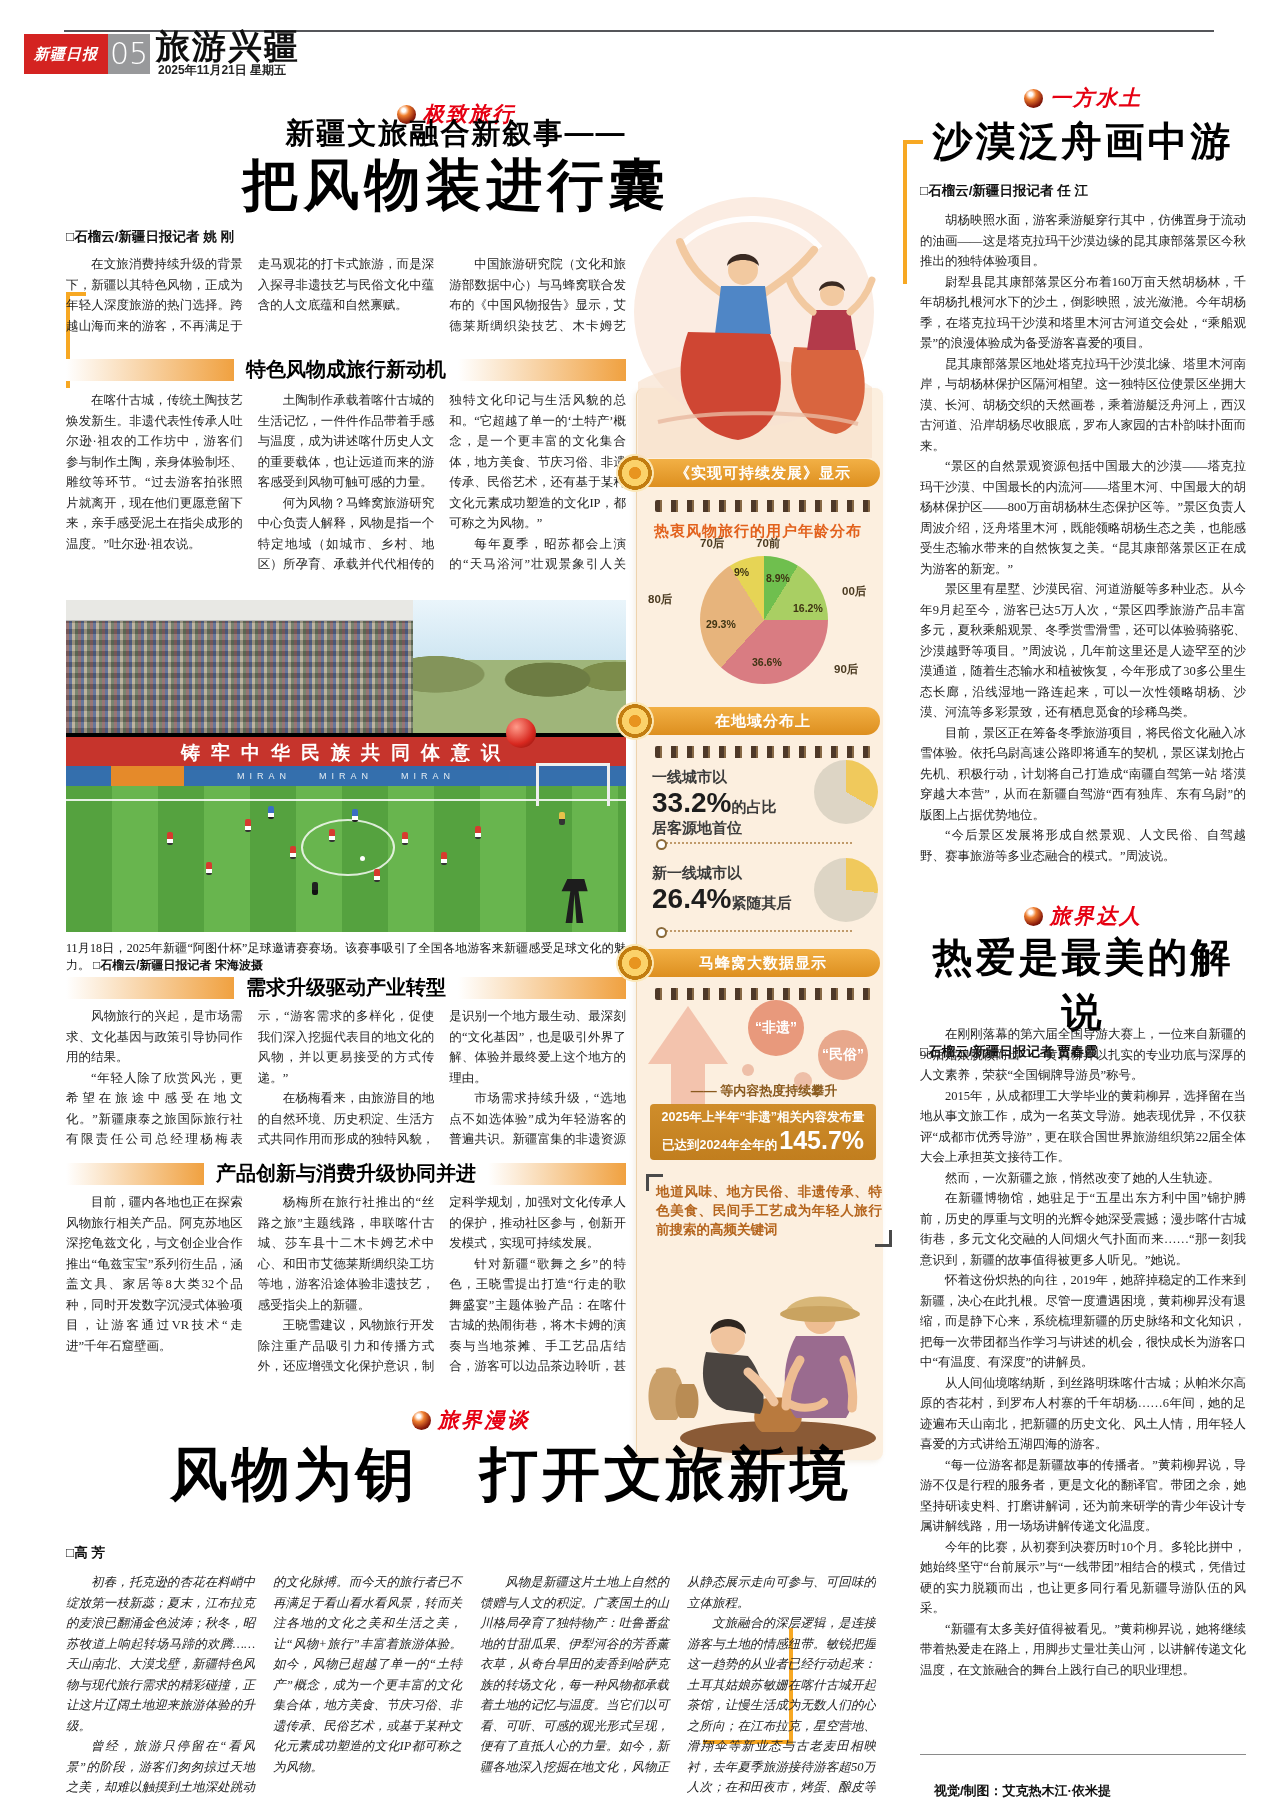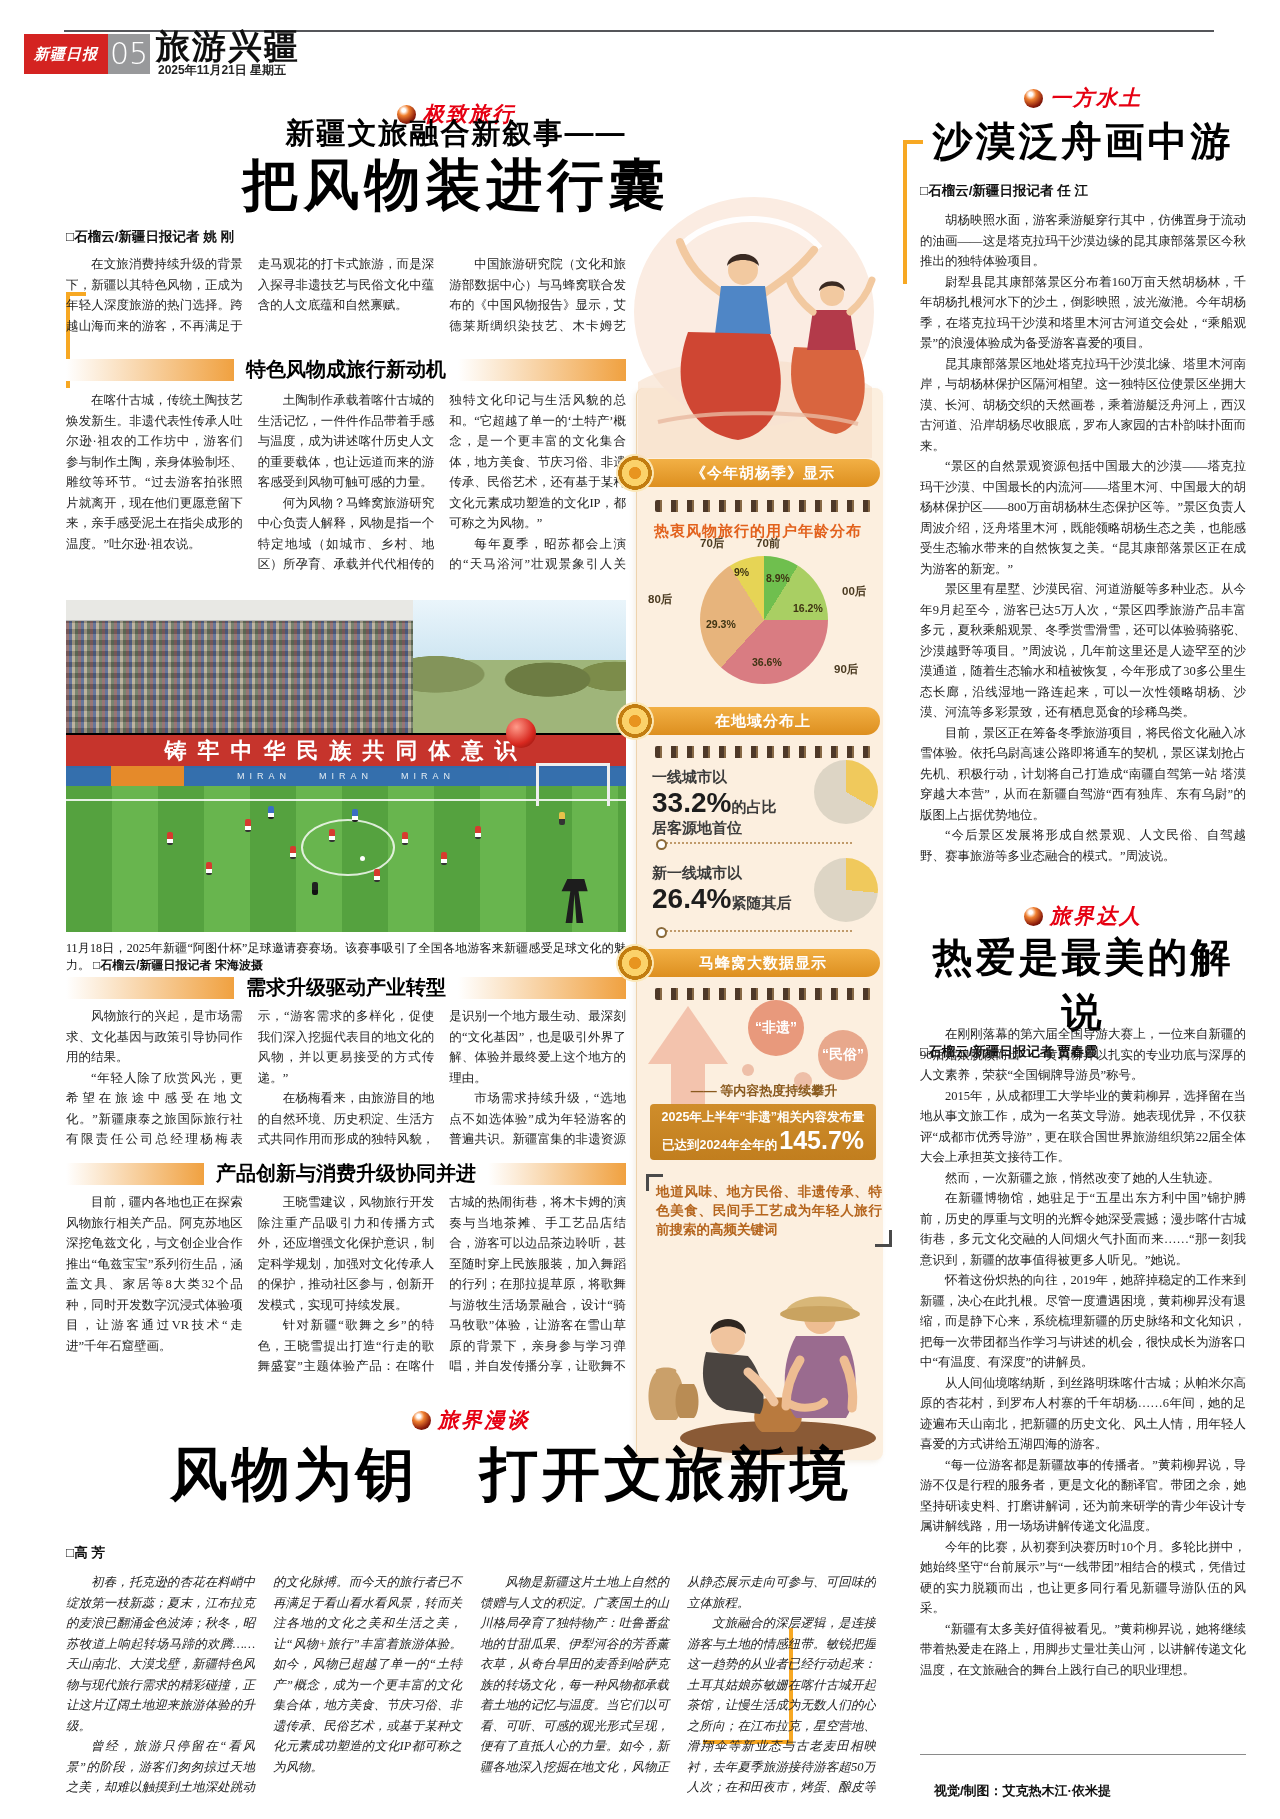--- a/index.html
+++ b/index.html
@@ -50,22 +50,22 @@
       radial-gradient(ellipse 70px 30px at 25% 50%, #7c8c4a 60%, transparent 62%),
       radial-gradient(ellipse 66px 26px at 45% 62%, #5f7040 60%, transparent 62%),
       radial-gradient(ellipse 80px 30px at 66% 52%, #83945a 60%, transparent 62%),
       radial-gradient(ellipse 70px 28px at 86% 60%, #6d7c43 60%, transparent 62%),
       radial-gradient(ellipse 60px 24px at 98% 55%, #7c8c4a 60%, transparent 62%);}
   .ph-stand{position:absolute;left:0;top:0;width:62%;height:40%;
      background-image:
       repeating-linear-gradient(0deg, rgba(0,0,0,.18) 0 5px, rgba(255,255,255,.08) 5px 11px),
       repeating-linear-gradient(90deg, #8f6a6a 0 3px, #5a6a92 3px 6px, #b7ad97 6px 9px, #6e7a64 9px 12px);}
   .ph-roof{position:absolute;left:0;top:0;width:62%;height:6%;background:#e8e8e4;border-bottom:1px solid #bbb;}
-  .ph-banner{position:absolute;left:0;top:40%;width:100%;height:10%;background:#c6342c;border-top:2px solid #000000;
-     color:#fff;font-weight:900;font-size:22px;letter-spacing:11px;display:flex;align-items:center;justify-content:center;font-family:Liberation Serif, serif;}
+  .ph-banner{position:absolute;left:0;top:40%;width:100%;height:10%;background:#c6342c;border-top:4px solid #000000;
+     color:#fff;font-weight:900;font-size:19px;letter-spacing:11px;display:flex;align-items:center;justify-content:center;font-family:Liberation Serif, serif;}
   .ph-ball{position:absolute;right:16%;top:35.5%;width:30px;height:30px;border-radius:50%;
      background:radial-gradient(circle at 35% 30%, #ff9b8a, #d8281f 60%, #7e0f0a);}
   .ph-hoard{position:absolute;left:0;top:50%;width:100%;height:6%;background:#2f6cb0;color:#e9f1fa;
      font-family:"Liberation Sans",sans-serif;font-size:9px;letter-spacing:5px;line-height:20px;text-align:center;opacity:.95;}
   .ph-hoard-org{position:absolute;left:8%;top:50%;width:13%;height:6%;background:#e58a2a;}
   .ph-pitch{position:absolute;left:0;top:56%;width:100%;height:44%;
      background:repeating-linear-gradient(90deg,#55a23f 0 46px,#68b54e 46px 92px);}
   .ph-line-h{position:absolute;left:0;top:60%;width:100%;height:2px;background:rgba(255,255,255,.85);}
   .ph-circle{position:absolute;left:42%;top:66%;width:16%;height:16%;border:2px solid rgba(255,255,255,.8);
      border-radius:50%;}
@@ -209,20 +209,21 @@
       <p>市场需求持续升级，“选地点不如选体验”成为年轻游客的普遍共识。新疆富集的非遗资源为此提供深厚基础——现有非遗代表性项目5607个，其中3个入选联合国教科文组织非遗名录，94个入选国家级非遗代表性项目名录。</p>
     </div>
 
   <div class="abs band" style="left:66px;top:1160px;width:560px;">
     <div class="band-bar l"></div>
     <div class="band-text sans">产品创新与消费升级协同并进</div>
     <div class="band-bar r"></div>
   </div>
   <div class="abs bodytxt col3" style="left:66px;top:1192px;width:560px;height:196px;">
       <p>目前，疆内各地也正在探索风物旅行相关产品。阿克苏地区深挖龟兹文化，与文创企业合作推出“龟兹宝宝”系列衍生品，涵盖文具、家居等8大类32个品种，同时开发数字沉浸式体验项目，让游客通过VR技术“走进”千年石窟壁画。</p>
+      <p>杨梅所在旅行社推出的“丝路之旅”主题线路，串联喀什古城、莎车县十二木卡姆艺术中心、和田市艾德莱斯绸织染工坊等地，游客沿途体验非遗技艺，感受指尖上的新疆。</p>
       <p>王晓雪建议，风物旅行开发除注重产品吸引力和传播方式外，还应增强文化保护意识，制定科学规划，加强对文化传承人的保护，推动社区参与，创新开发模式，实现可持续发展。</p>
       <p>针对新疆“歌舞之乡”的特色，王晓雪提出打造“行走的歌舞盛宴”主题体验产品：在喀什古城的热闹街巷，将木卡姆的演奏与当地茶摊、手工艺品店结合，游客可以边品茶边聆听，甚至随时穿上民族服装，加入舞蹈的行列；在那拉提草原，将歌舞与游牧生活场景融合，设计“骑马牧歌”体验，让游客在雪山草原的背景下，亲身参与学习弹唱，并自发传播分享，让歌舞不再是单纯的观赏项目，而是贯穿旅程的鲜活记忆，成为年轻人心中独一无二的新疆风物IP。</p>
     </div>
 
   <div class="abs ig-panel"></div>
 
   <svg class="abs" style="left:628px;top:182px;width:252px;height:276px;z-index:4;" viewBox="0 0 252 276">
     <ellipse cx="126" cy="130" rx="120" ry="115" fill="#fbece2"></ellipse>
     <path d="M10,200 C60,170 190,170 244,205 L244,276 L10,276 Z" fill="#f6ddc8" opacity="0.6"></path>
     <path d="M55,62 C90,28 162,28 192,66" stroke="#ffffff" stroke-width="6" fill="none" opacity="0.95"></path>
@@ -236,21 +237,21 @@
     <path d="M185,128 L222,128 L228,168 L179,168 Z" fill="#b33a4a"></path>
     <circle cx="204" cy="112" r="12" fill="#f2c9a0"></circle>
     <path d="M191,109 C192,96 216,96 217,109 C210,102 198,102 191,109 Z" fill="#3a2a22"></path>
     <path d="M185,130 C172,120 164,108 160,94" stroke="#f2c9a0" stroke-width="7" fill="none" stroke-linecap="round"></path>
     <path d="M222,130 C234,120 240,110 244,98" stroke="#f2c9a0" stroke-width="7" fill="none" stroke-linecap="round"></path>
     <path d="M30,240 C80,228 180,228 230,242" stroke="#e8b9a0" stroke-width="4" fill="none" opacity="0.8"></path>
   </svg>
 
   <div class="abs ig-banner" style="left:616px;top:458px;width:264px;">
     <div class="ig-circle"></div>
-    <div class="ig-bar">《今年胡杨季》显示</div>
+    <div class="ig-bar">《实现可持续发展》显示</div>
   </div>
   <div class="abs dots" style="left:655px;top:500px;width:216px;"></div>
   <div class="abs ig-title sans" style="left:640px;top:522px;width:236px;">热衷风物旅行的用户年龄分布</div>
 
   <div id="age-pie" class="abs pie" style="left: 700px; top: 556px; width: 128px; height: 128px; background: conic-gradient(rgb(111, 191, 78) 0deg, rgb(111, 191, 78) 32.04deg, rgb(169, 207, 99) 32.04deg, rgb(169, 207, 99) 90.36deg, rgb(217, 124, 130) 90.36deg, rgb(217, 124, 130) 222.12deg, rgb(231, 180, 124) 222.12deg, rgb(231, 180, 124) 327.6deg, rgb(230, 212, 85) 327.6deg, rgb(230, 212, 85) 360deg);"></div>
   <div class="abs pie-tag sans" style="left:648px;top:592px;">80后</div>
   <div class="abs pie-tag sans" style="left:700px;top:536px;">70后</div>
   <div class="abs pie-tag sans" style="left:756px;top:536px;">70前</div>
   <div class="abs pie-tag sans" style="left:842px;top:584px;">00后</div>
   <div class="abs pie-tag sans" style="left:834px;top:662px;">90后</div>

